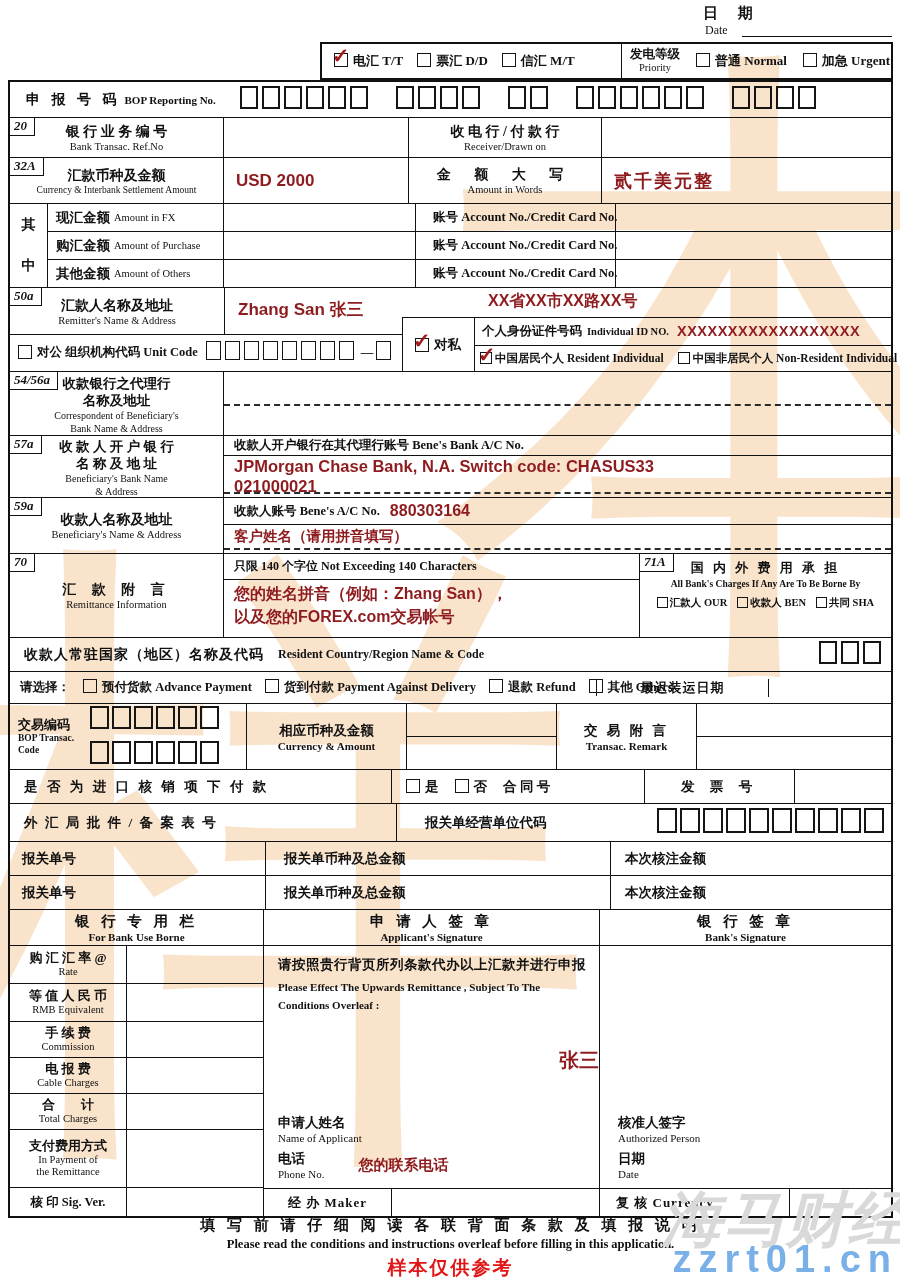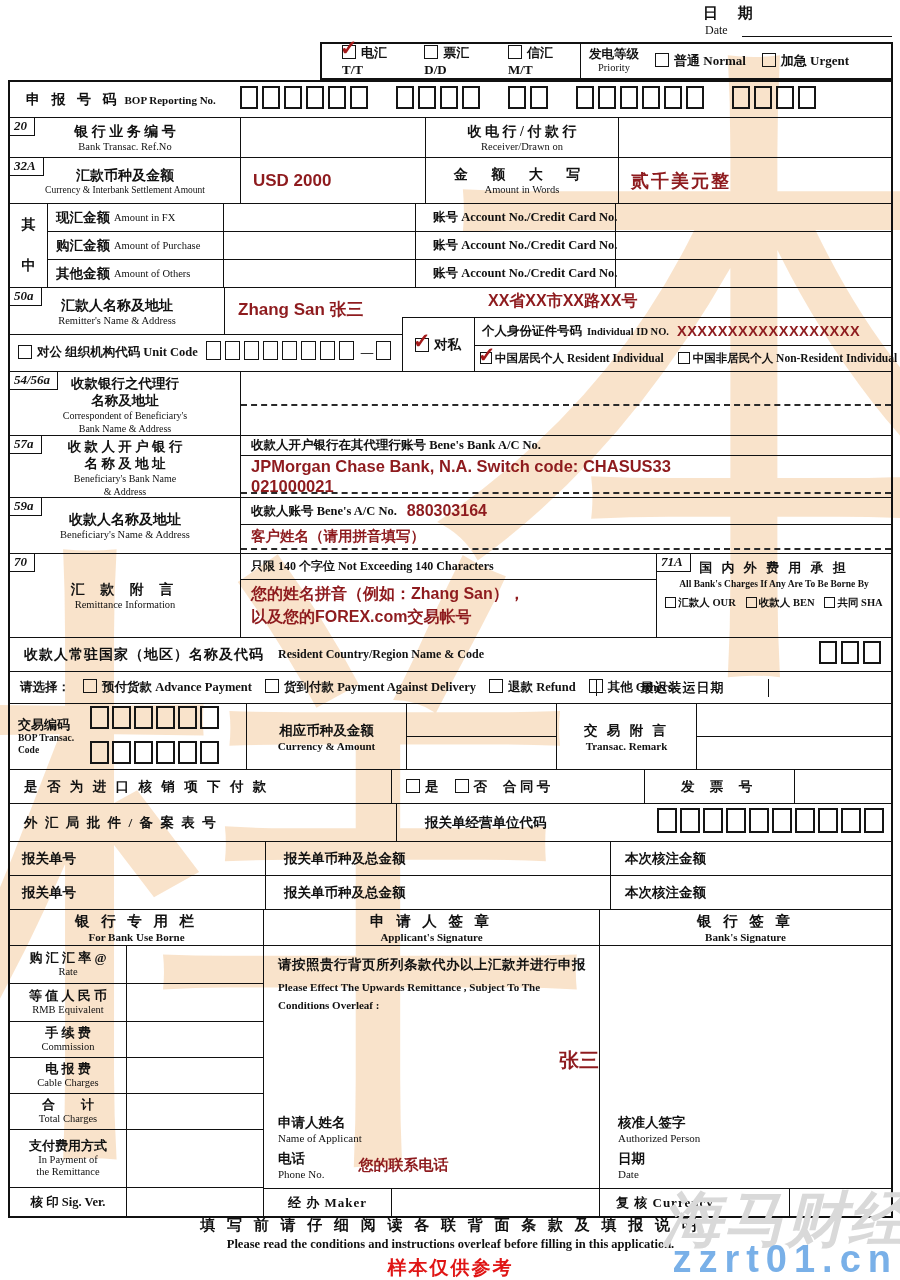--- a/index.html
+++ b/index.html
@@ -36,34 +36,34 @@
          font-style:italic; font-weight:bold; font-size:13px; background:transparent; }
   .dashline { border-top:2px dashed #2a2a2a; }
   .hline { position:absolute; border-top:1.5px solid #111; }
   .vline { position:absolute; border-left:1.5px solid #111; }
   
   .date-cn { position:absolute; left:703px; top:4px;  font-size:15px; letter-spacing:8px; font-weight:bold; z-index:2;}
   .date-en { position:absolute; left:705px; top:23px; font-size:12px; z-index:2;}
   .date-line { position:absolute; left:742px; top:36px; width:150px; border-bottom:1.5px solid #111; z-index:2;}
   .methodbox { position:absolute; left:320px; top:42px; width:573px; height:38px;
                border:2px solid #111; display:flex; z-index:2; }
-  .method-l { width:259px; display:flex; align-items:center; padding-left:20px;
+  .method-l { width:300px; display:flex; align-items:center; padding-left:12px;
               border-right:1.5px solid #111; gap:14px; font-size:13px; font-weight:bold; }
   .method-r { flex:1; display:flex; align-items:center; gap:16px; font-size:13px; font-weight:bold; padding-left:8px; }
   .prio { display:flex; flex-direction:column; align-items:center; line-height:1.1; }
   .prio .cn { font-size:12.5px; font-weight:bold; }
   .prio .en { font-size:10.5px; font-weight:normal; }
   
   .form { position:absolute; left:8px; top:80px; width:885px; border:2px solid #111;
           z-index:2; background:transparent; }
   .row { display:flex; border-bottom:1.5px solid #111; position:relative; align-items:stretch; }
   .row:last-child { border-bottom:none; }
   .brd { border-right:1.5px solid #111; }
   .ccell { display:flex; flex-direction:column; justify-content:center; align-items:center; text-align:center; }
-  .lblw { width:231px; position:relative; }
+  .lblw { width:214px; position:relative; }
   
   .rowA { height:36px; align-items:center; }
   .rowA .lab { padding-left:16px; font-size:14px; font-weight:bold; letter-spacing:4px; white-space:nowrap;}
   .rowA .lab .en { letter-spacing:0; font-weight:bold; font-size:11px; margin-left:4px;}
   .grp { margin-left:24px; white-space:nowrap; }
   .grp:first-child { margin-left:16px; }
   
   .rowB { height:40px; }
   .rowC { height:46px; }
   .blank185 { width:185px; }

